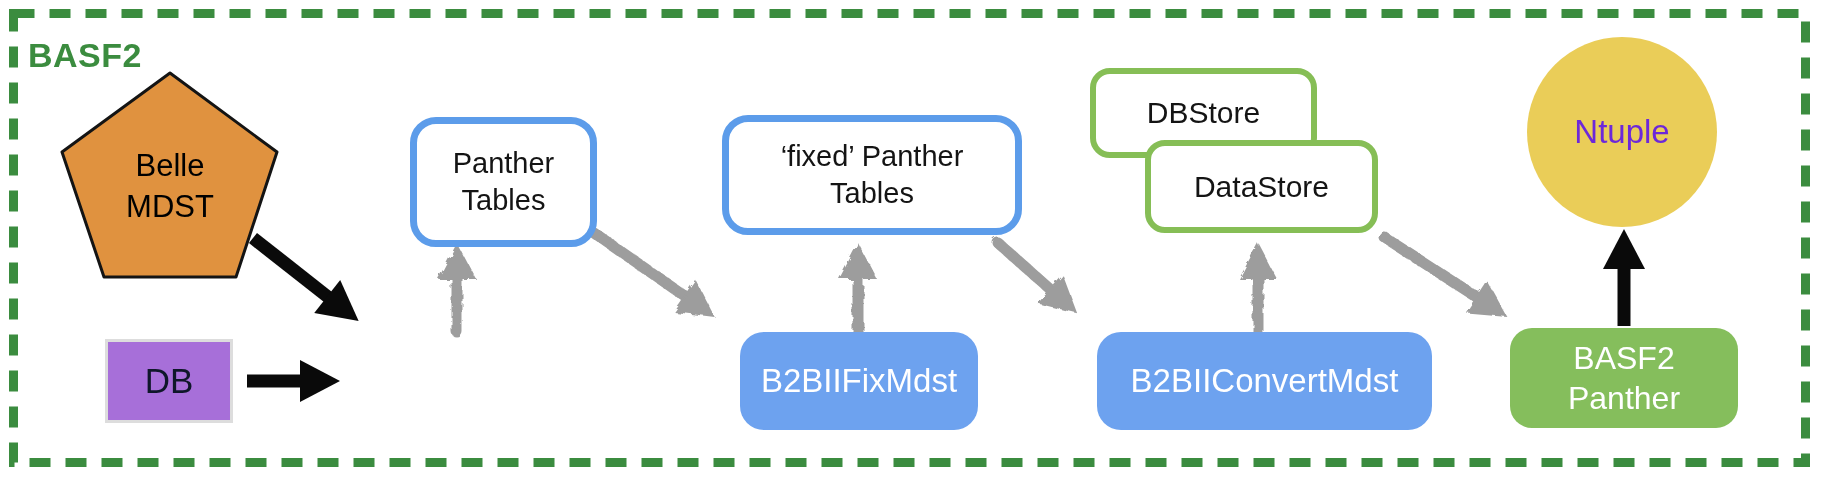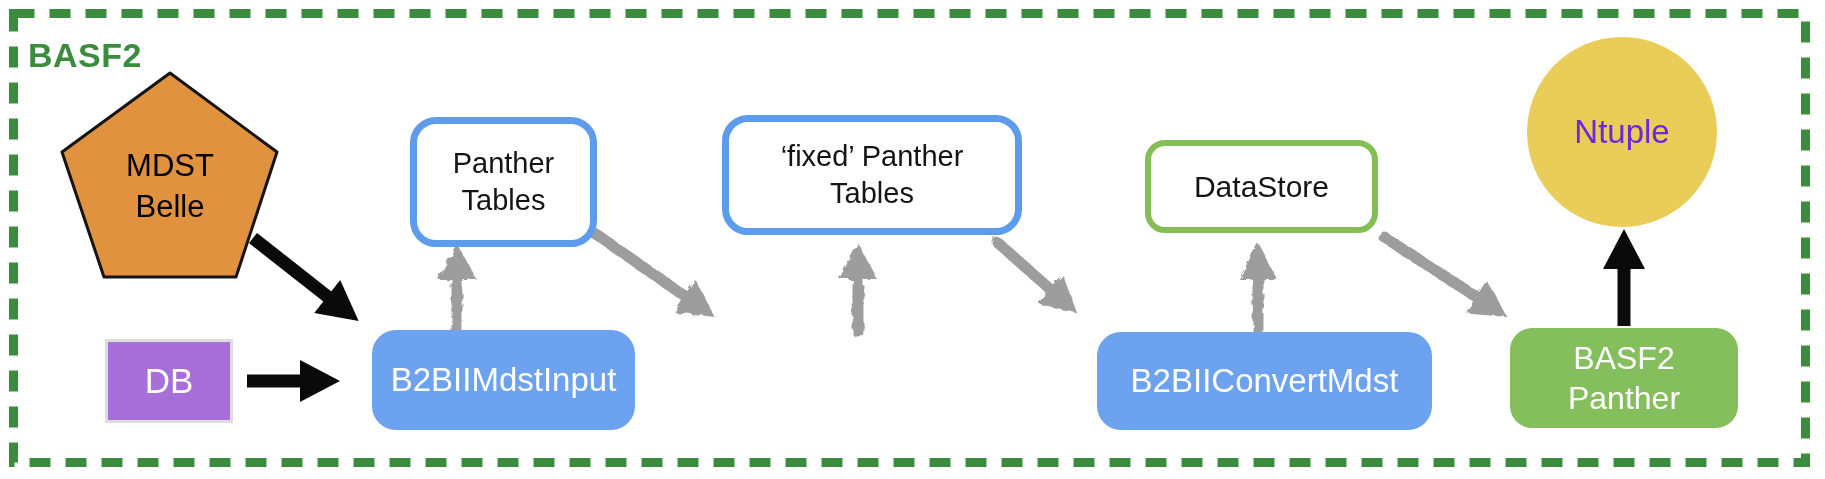--- a/index.html
+++ b/index.html
@@ -24,21 +24,21 @@
     position:absolute; box-sizing:border-box;
     display:flex; align-items:center; justify-content:center;
     text-align:center; white-space:nowrap;
   }
   .pentagon-label { color:#000; font-size:31px; line-height:1.32; left:70px; top:146px; width:200px; }
   .two-line span { display:block; }
 
   .db-box {
     left:105px; top:339px; width:128px; height:84px;
     background:var(--purple); border:3px solid var(--purple-border);
-    color:#ffffff; font-size:35px;
+    color:#0f172a; font-size:35px;
   }
   .process {
     background:var(--blue-fill); color:#ffffff;
     border-radius:24px; font-size:33px;
   }
   .p-input   { left:372px;  top:330px; width:263px; height:100px; }
   .p-fix     { left:740px;  top:332px; width:238px; height:98px; }
   .p-convert { left:1085px; top:332px; width:335px; height:98px;margin-left:12px; }
 
   .store-blue {
@@ -102,22 +102,22 @@
       <line class="gray-line" x1="997" y1="242" x2="1051" y2="290" marker-end="url(#mGray)"></line>
       <line class="gray-line" x1="1258" y1="332" x2="1258" y2="278" marker-end="url(#mGray)"></line>
       <line class="gray-line" x1="1384" y1="237" x2="1478" y2="298" marker-end="url(#mGray)"></line>
     </g>
   </svg>
 
   <div class="frame-label">BASF2</div>
 
   <div class="node pentagon-label two-line">
     <div>
+      <span>Belle</span>
       <span>MDST</span>
-      <span>Belle</span>
     </div>
   </div>
 
   <div class="node db-box">
     <span>DB</span>
   </div>
 
   <div class="node store-blue s-panther two-line">
     <div>
       <span>Panther</span>
@@ -125,25 +125,28 @@
     </div>
   </div>
 
   <div class="node store-blue s-fixed two-line">
     <div>
       <span>‘fixed’ Panther</span>
       <span>Tables</span>
     </div>
   </div>
 
-  <div class="node process p-input">
-    <span>B2BIIMdstInput</span>
+
+  <div class="node process p-fix">
+    <span>B2BIIFixMdst</span>
   </div>
 
-
+  <div class="node store-green s-dbstore">
+    <span>DBStore</span>
+  </div>
 
   <div class="node store-green s-datastore">
     <span>DataStore</span>
   </div>
 
   <div class="node process p-convert">
     <span>B2BIIConvertMdst</span>
   </div>
 
   <div class="node ntuple">

